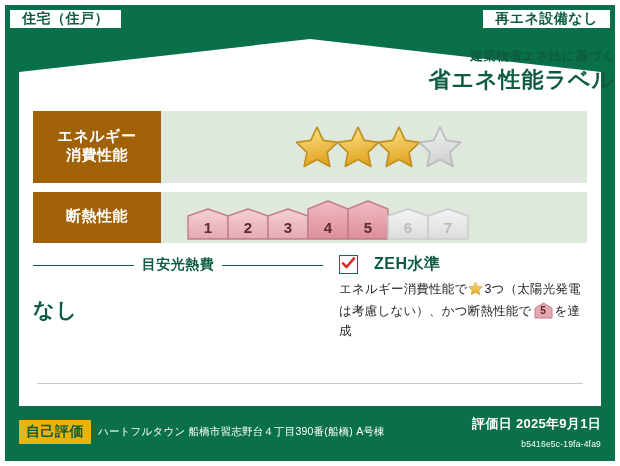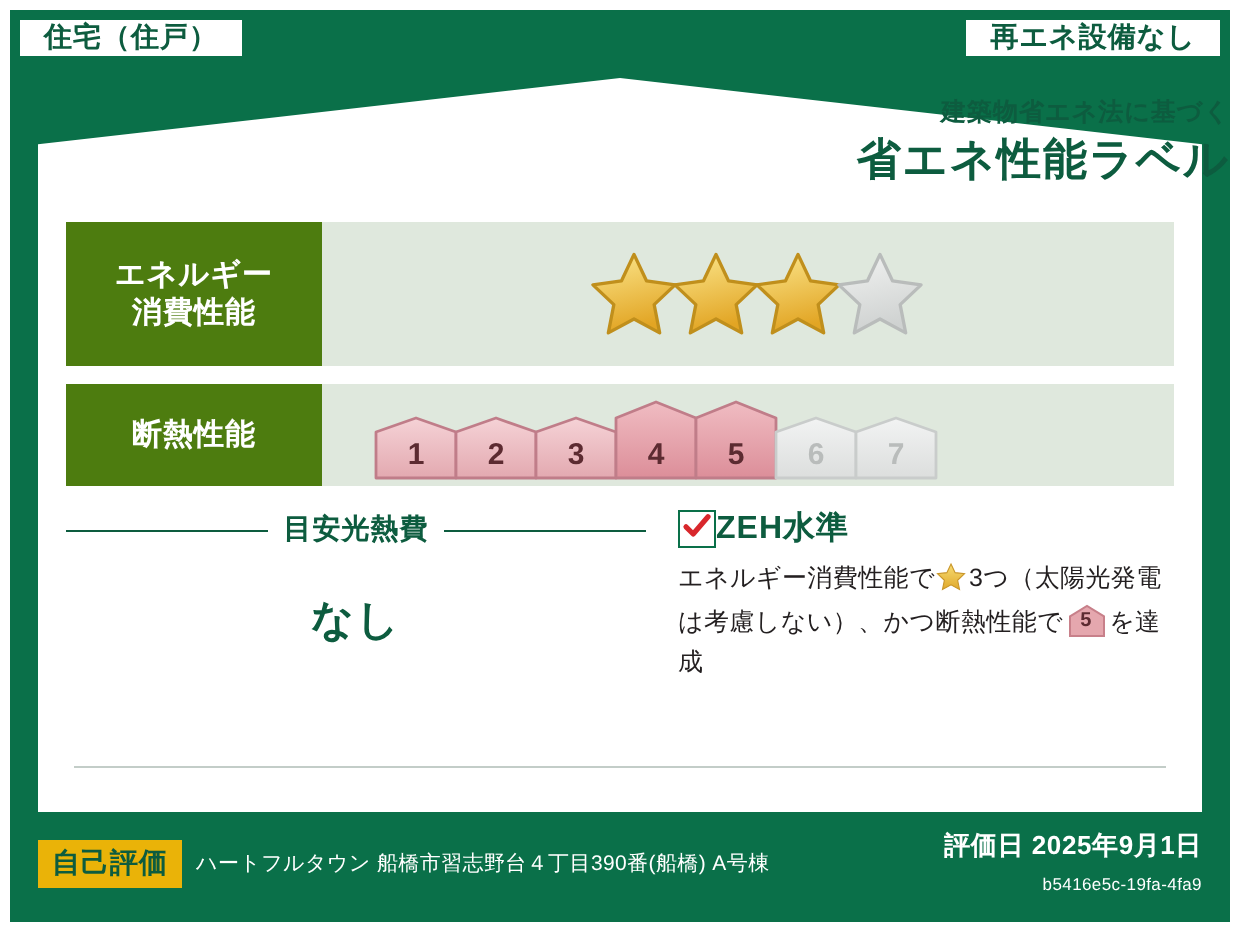--- a/index.html
+++ b/index.html
@@ -75,31 +75,32 @@
     display:flex;
     align-items:stretch;
     background:#dfe8dd;
     margin-bottom:9px;
     height:72px;
   }
   .perf-row.insul{height:51px;}
   .row-label{
     width:128px;
     flex:0 0 128px;
-    background:#4d7c0f;
+    background:#a16207;
     color:#ffffff;
     font-weight:bold;
     font-size:15px;
     letter-spacing:0.5px;
     display:flex;
     flex-direction:column;
     align-items:center;
     justify-content:center;
     line-height:1.3;
     text-align:center;
+    font-family:Liberation Mono, monospace;
   }
   .row-body{
     flex:1;
     display:flex;
     align-items:center;
     justify-content:center;
     padding-left:6px;
   }
   .insul .row-body{justify-content:flex-start;padding-left:26px;}
 
@@ -157,35 +158,34 @@
     flex:1;height:1px;background:#0d5c3f;
   }
   .cost-head .txt{
     color:#0d5c3f;
     font-weight:bold;
     font-size:14px;
     letter-spacing:0.5px;
     white-space:nowrap;
   }
   .cost-value{
-    text-align:center;
     color:#0d5c3f;
     font-weight:bold;
     font-size:21px;
     margin-top:22px;
     letter-spacing:1px;
   }
 
   .lower-right{
     flex:1;
     padding-left:6px;
     box-sizing:border-box;
   }
   .zeh-head{
-    display:flex;align-items:center;gap:0;
+    display:flex;align-items:center;gap:16px;
     margin-top:2px;
   }
   .checkbox{
     width:17px;height:17px;
     border:1.6px solid #0a7049;
     background:#ffffff;
     position:relative;
     flex:0 0 17px;
   }
   .checkbox svg{position:absolute;left:1px;top:0px;}

